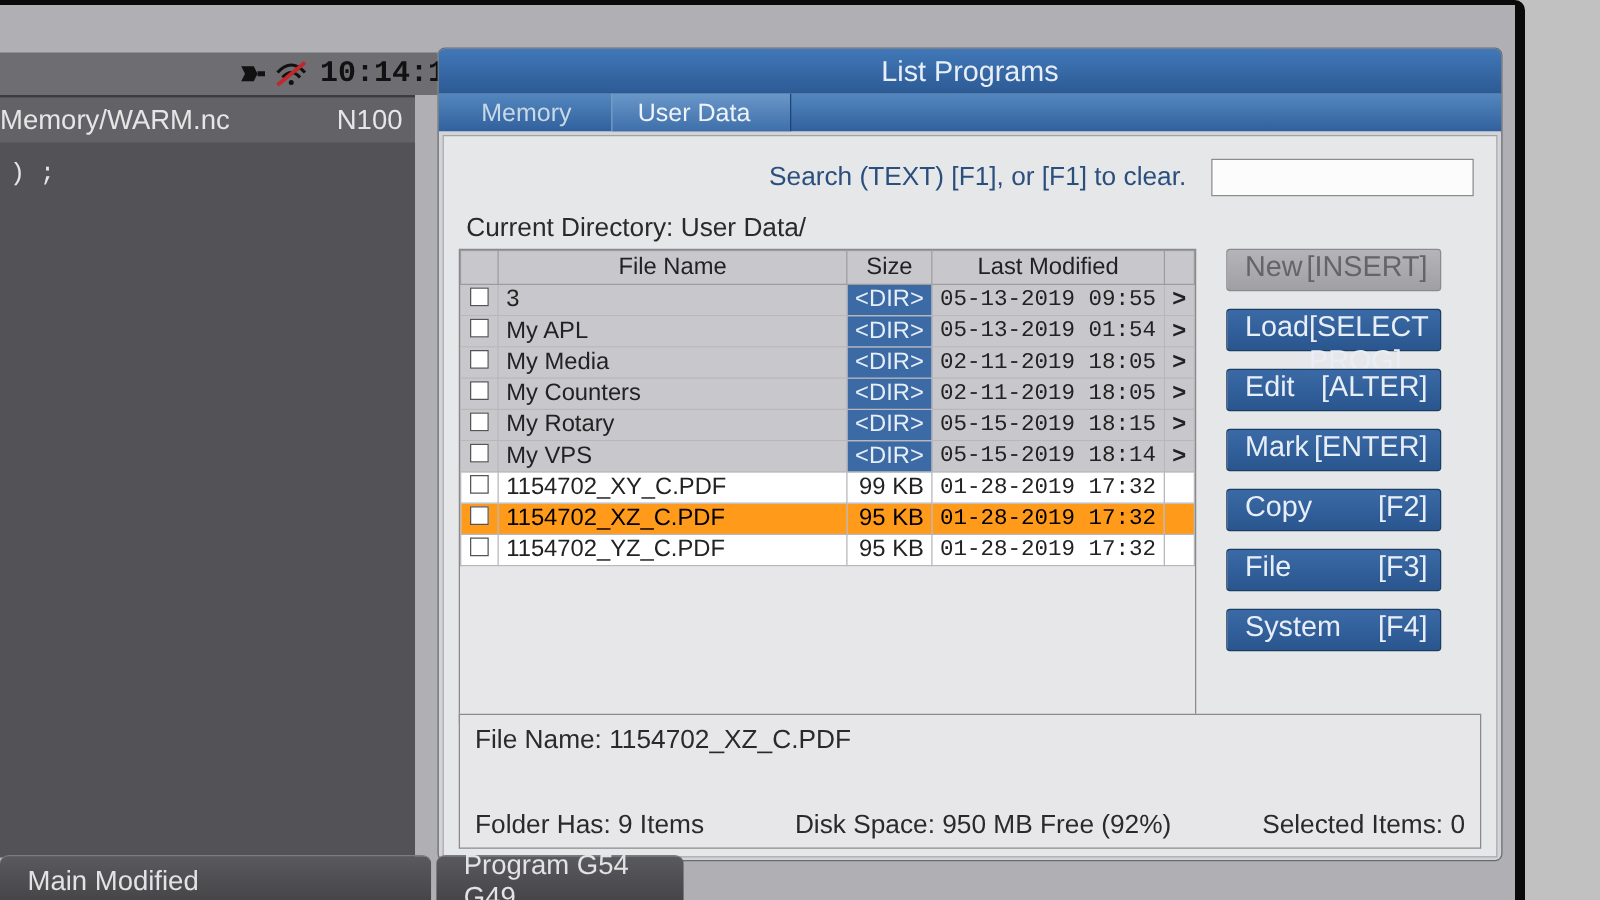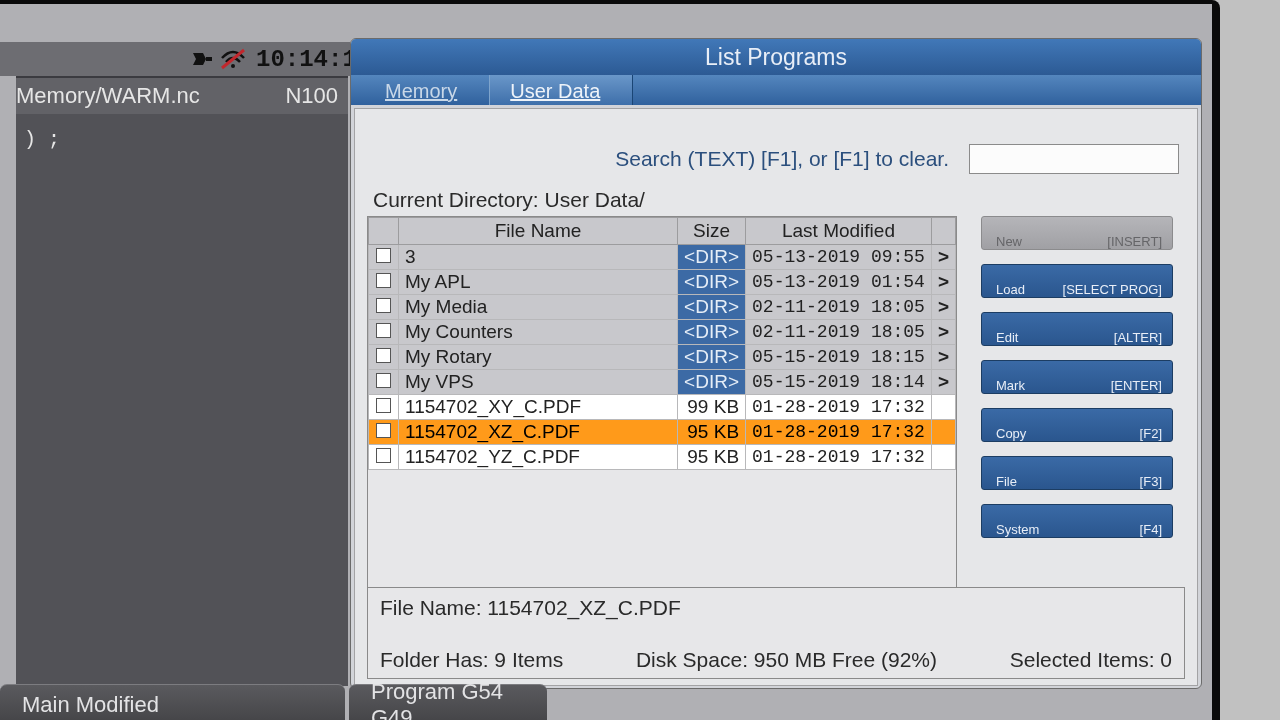--- a/index.html
+++ b/index.html
@@ -41,21 +41,21 @@
   }
   .clock {
     color: #111;
     font-size: 24px;
     font-weight: bold;
     margin-left: 10px;
     font-family: "Courier New", monospace;
   }
   .left-panel {
     position: absolute;
-    top: 72px; left: 16px;
+    top: 72px; left: 0;
     width: 332px; height: 610px;
     background: #525257;
     border-top: 2px solid #3b3b40;
   }
   .left-header {
     background: #626267;
     height: 36px;
     display: flex;
     align-items: center;
     justify-content: space-between;
@@ -91,42 +91,40 @@
     height: 30px;
     background: linear-gradient(#5486be, #30619d);
     display: flex;
     padding-left: 14px;
   }
   .tab {
     padding: 5px 32px 0 20px;
     color: #c9d8e8;
     font-size: 20px;
     cursor: pointer;
-    text-decoration: underline;
   }
   .tab.active {
     background: linear-gradient(#6a97c9, #3e6faa);
     color: #eef3f9;
     border-left: 1px solid #7ea4cc;
     border-right: 1px solid #1a4575;
   }
   .content {
     background: #e6e7e9;
     border: 1px solid #a3a3a5;
     margin: 3px;
     height: 578px;
     position: relative;
   }
   .search-row {
     display: flex;
     align-items: center;
     justify-content: flex-end;
     padding: 18px 18px 8px 0;
     gap: 20px;
-    margin-top: 17px;
   }
   .search-label {
     color: #2b4f7d;
     font-size: 21px;
   }
   .search-input {
     width: 210px; height: 30px;
     background: #fcfcfc;
     border: 1px solid #8b8b8b;
     padding: 0 6px;
@@ -187,41 +185,41 @@
     background: #fff;
     display: inline-block;
   }
   .buttons {
     display: flex;
     flex-direction: column;
     gap: 14px;
     padding-top: 0;
   }
   .btn {
-    width: 192px; height: 34px;
+    width: 172px; height: 34px;
     background: linear-gradient(#3a6aa6, #2a568e);
     border: 1px solid #1c3d63;
     border-radius: 3px;
     color: #e8eef7;
-    font-size: 13px;
+    font-size: 23px;
     display: flex;
     justify-content: space-between;
-    align-items: flex-end;
+    align-items: flex-start;
     padding: 0 10px 0 14px;
     cursor: pointer;
   }
   .btn.disabled {
     background: linear-gradient(#b5b5b9, #a0a0a4);
     color: #656568;
     border-color: #8b8b8d;
   }
   .info-panel {
     position: absolute;
     left: 12px; right: 12px; bottom: 6px;
-    height: 92px;
+    height: 108px;
     background: #e7e7e9;
     border: 1px solid #8a8a8a;
     padding: 8px 12px;
     color: #2a2a2a;
     font-size: 21px;
   }
   .info-bottom {
     position: absolute;
     left: 12px; right: 12px; bottom: 6px;
     display: flex;

